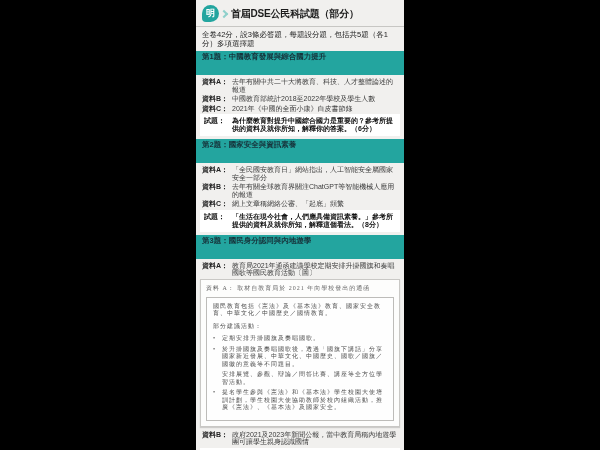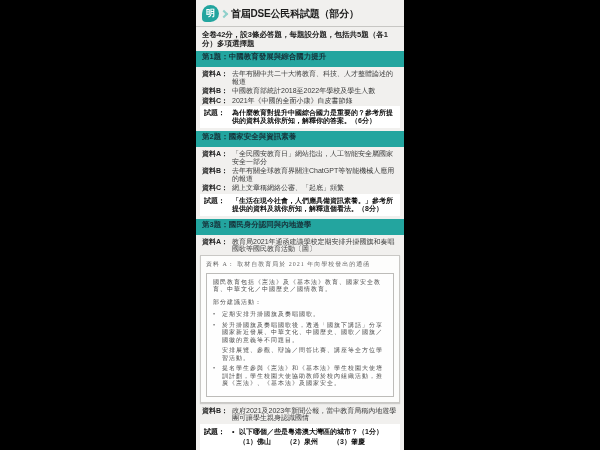--- a/index.html
+++ b/index.html
@@ -21,25 +21,25 @@
   .hdr{display:flex;align-items:center;gap:2px;}
   .logo{width:17px;height:17px;border-radius:50% 50% 50% 4px;background:var(--teal);
         color:#fff;font-size:9px;font-weight:bold;display:flex;align-items:center;
         justify-content:center;flex:0 0 auto;}
   .chev{width:6px;height:6px;border-top:2px solid var(--teal-light);
         border-right:2px solid var(--teal-light);transform:rotate(45deg);
         flex:0 0 auto;margin-right:2px;}
   .title{font-size:10px;font-weight:bold;color:var(--ink);letter-spacing:-0.2px;white-space:nowrap;}
   .hdr-rule{border:0;border-top:1px solid #c7c6c3;margin:4px -6px 3px;}
 
-  .intro{font-size:7.5px;line-height:9px;font-weight:bold;color:#222;margin-bottom:3px;}
+  .intro{font-size:7.5px;line-height:9px;font-weight:normal;color:#222;margin-bottom:3px;}
 
   
   .banner{background:var(--teal);color:var(--banner-ink);font-weight:bold;
-          font-size:7.5px;line-height:12px;height:16px;margin:0 -6px 3px;
+          font-size:7.5px;line-height:12px;height:24px;margin:0 -6px 3px;
           padding:0 6px;white-space:nowrap;overflow:hidden;}
 
   
   .mat{display:flex;font-size:7px;line-height:7.5px;margin-bottom:2px;}
   .mat .lbl{flex:0 0 30px;font-weight:bold;color:#222;}
   .mat .txt{flex:1;color:#3a3a3a;}
 
   
   .qbox{background:var(--box-bg);margin:1px -2px 3px;padding:3px 4px;
         display:flex;font-size:7px;line-height:8px;}

